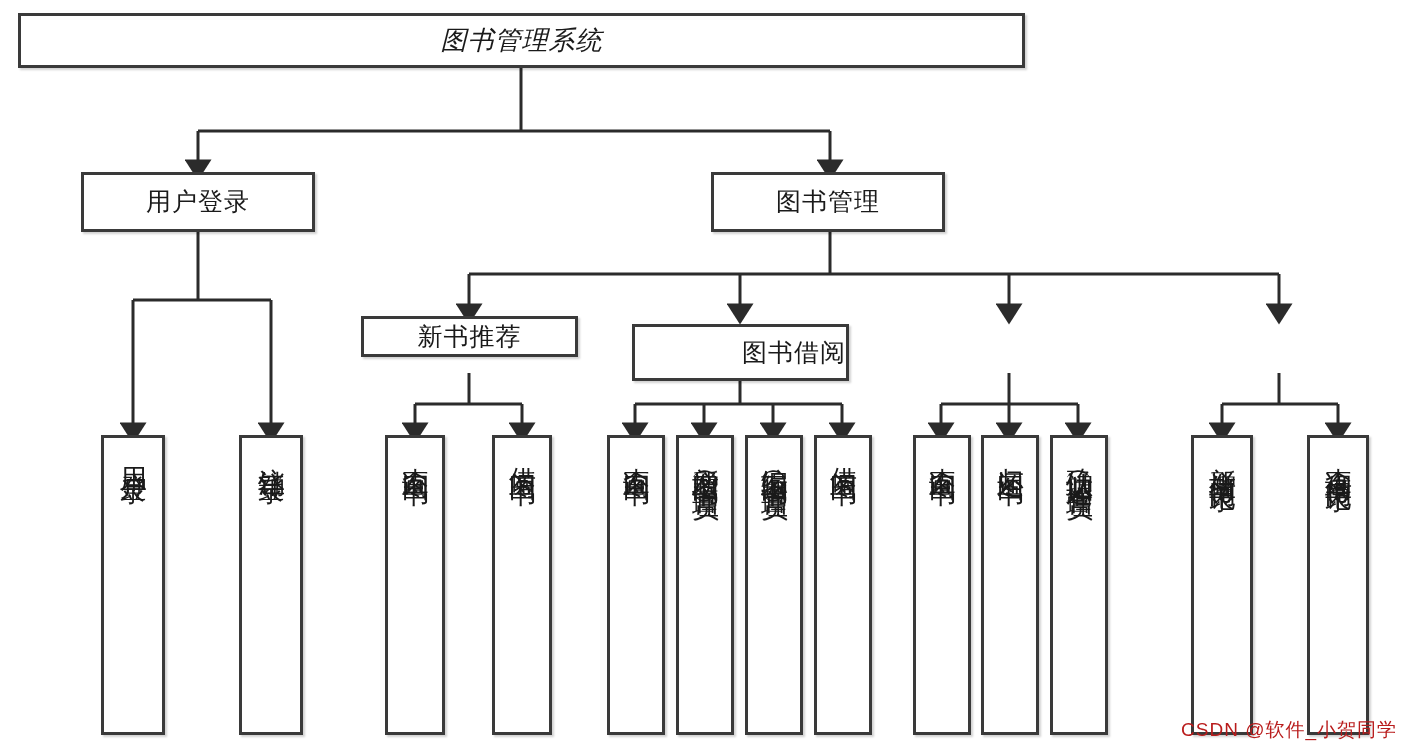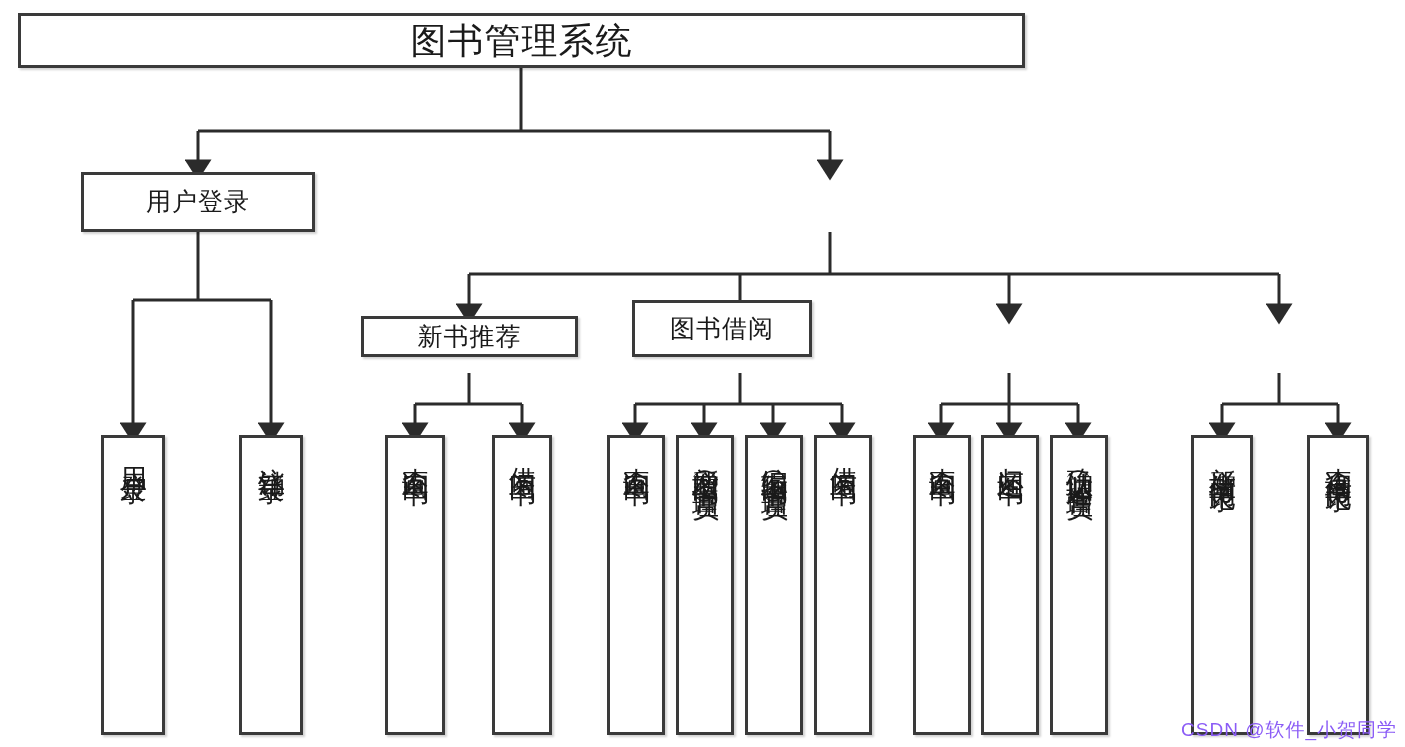--- a/index.html
+++ b/index.html
@@ -40,42 +40,43 @@
   .node .lbl {
     line-height: 1.1;
     white-space: nowrap;
   }
   
   .node.h .lbl {
     font-size: 25px;
     letter-spacing: 1px;
   }
   .node.root .lbl {
-    font-size: 36px;
+    font-size: 26px;
+    font-style: italic;
   }
   
   .node.v {
     border-width: 3px;
     align-items: flex-start;
     padding-top: 8px;
   }
   .node.v .lbl {
     writing-mode: vertical-rl;
     text-orientation: upright;
     font-size: 27px;
     letter-spacing: 4px;
     line-height: 1;
     white-space: nowrap;
   }
   .watermark {
     position: absolute;
     right: 8px;
     bottom: 4px;
     font-size: 19px;
-    color: #8b5cf6;
+    color: #b91c1c;
     letter-spacing: 1px;
     white-space: nowrap;
   }
 </style>
 </head>
 <body>
 
 <div id="canvas">
 
   <svg class="wires" viewBox="0 0 1405 747" xmlns="http://www.w3.org/2000/svg">
@@ -128,25 +129,28 @@
     </g>
   </svg>
 
   <div class="node h root" style="left:18px; top:13px; width:1007px; height:55px;">
     <span class="lbl">图书管理系统</span>
   </div>
 
   <div class="node h" style="left:81px; top:172px; width:234px; height:60px;">
     <span class="lbl">用户登录</span>
   </div>
+  <div class="node h" style="left:711px; top:172px; width:234px; height:60px;">
+    <span class="lbl">图书管理</span>
+  </div>
 
   <div class="node h" style="left:361px; top:316px; width:217px; height:41px;">
     <span class="lbl">新书推荐</span>
   </div>
-  <div class="node h" style="left:632px; top:300px; width:180px; height:57px;">
+  <div class="node h" style="left:632px; top:324px; width:217px; height:57px;justify-content:flex-end;">
     <span class="lbl">图书借阅</span>
   </div>
 
   <div class="node v" style="left:101px; top:435px; width:64px; height:300px;">
     <span class="lbl">用户登录</span>
   </div>
   <div class="node v" style="left:239px; top:435px; width:64px; height:300px;">
     <span class="lbl">注销登录</span>
   </div>
 

